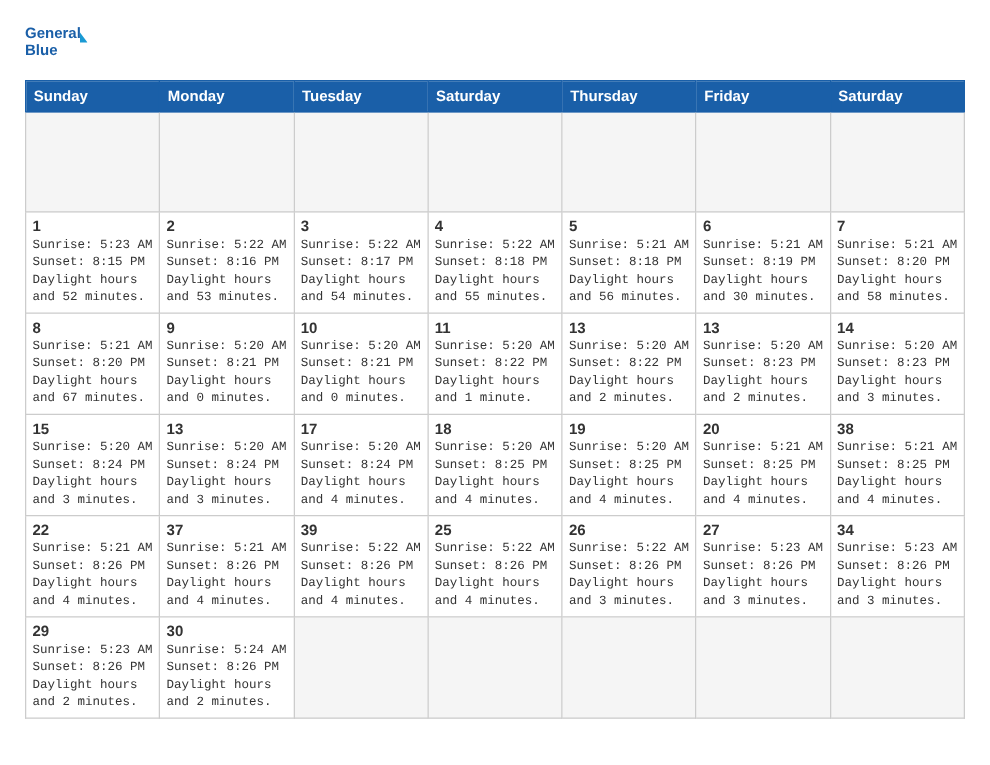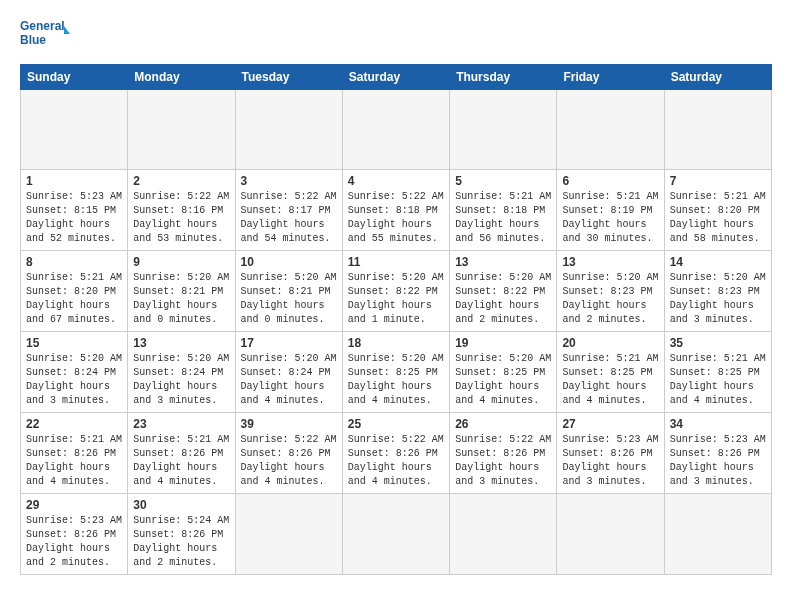--- a/index.html
+++ b/index.html
@@ -200,31 +200,31 @@
           </td>
           <td>
             <span class="day-num">19</span>
             <div class="day-info"><span>Sunrise: 5:20 AM</span><br><span>Sunset: 8:25 PM</span><br><span>Daylight hours</span><br><span>and 4 minutes.</span></div>
           </td>
           <td>
             <span class="day-num">20</span>
             <div class="day-info"><span>Sunrise: 5:21 AM</span><br><span>Sunset: 8:25 PM</span><br><span>Daylight hours</span><br><span>and 4 minutes.</span></div>
           </td>
           <td>
-            <span class="day-num">35</span>
+            <span class="day-num">38</span>
             <div class="day-info"><span>Sunrise: 5:21 AM</span><br><span>Sunset: 8:25 PM</span><br><span>Daylight hours</span><br><span>and 4 minutes.</span></div>
           </td>
         </tr>
         <tr>
           <td>
             <span class="day-num">22</span>
             <div class="day-info"><span>Sunrise: 5:21 AM</span><br><span>Sunset: 8:26 PM</span><br><span>Daylight hours</span><br><span>and 4 minutes.</span></div>
           </td>
           <td>
-            <span class="day-num">23</span>
+            <span class="day-num">37</span>
             <div class="day-info"><span>Sunrise: 5:21 AM</span><br><span>Sunset: 8:26 PM</span><br><span>Daylight hours</span><br><span>and 4 minutes.</span></div>
           </td>
           <td>
             <span class="day-num">39</span>
             <div class="day-info"><span>Sunrise: 5:22 AM</span><br><span>Sunset: 8:26 PM</span><br><span>Daylight hours</span><br><span>and 4 minutes.</span></div>
           </td>
           <td>
             <span class="day-num">25</span>
             <div class="day-info"><span>Sunrise: 5:22 AM</span><br><span>Sunset: 8:26 PM</span><br><span>Daylight hours</span><br><span>and 4 minutes.</span></div>
           </td>

